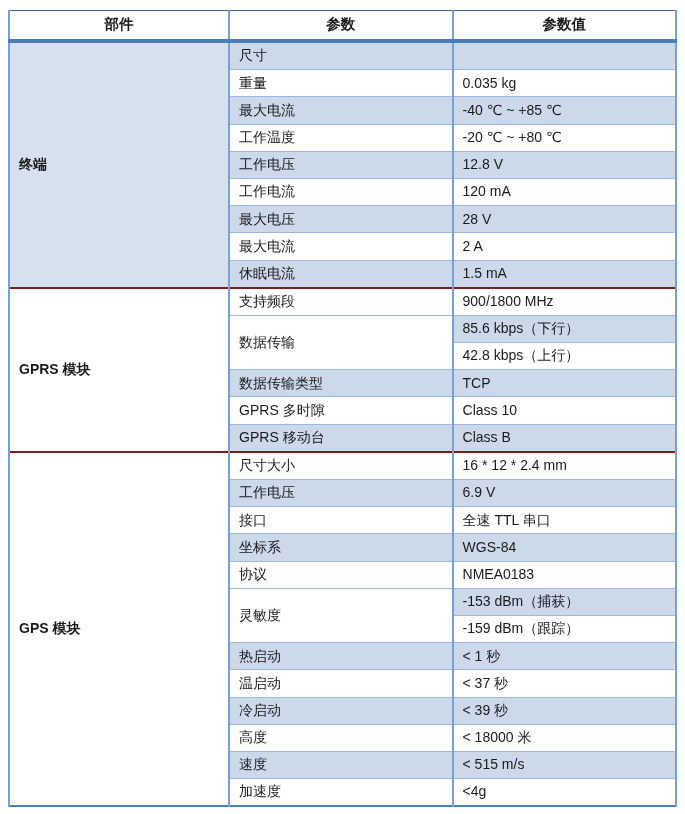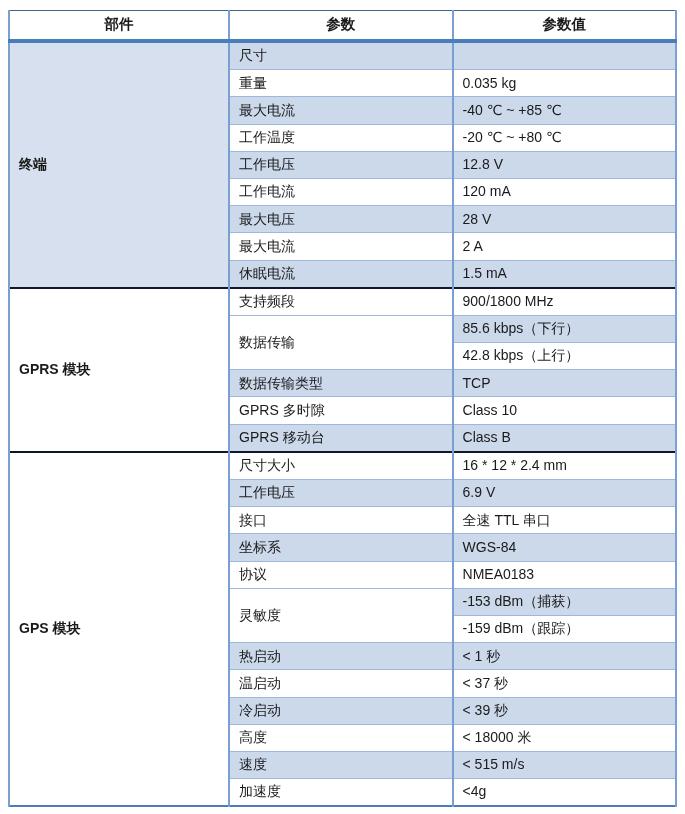--- a/index.html
+++ b/index.html
@@ -48,21 +48,21 @@
   }
   tbody td { height: 26.2px; }
   td.comp {
     background: #ffffff;
     font-weight: bold;
     text-align: left;
   }
   td.comp-shaded { background: #d7e0ee; }
   td.s { background: #ccd9eb; }
   td.w { background: #ffffff; }
-  tr.sec-start td { border-top: 2px solid #0f172a; }
+  tr.sec-start td { border-top: 2px solid #7f1d1d; }
   td.p, td.v { text-align: left; }
 </style>
 </head>
 <body>
 
 <div class="page">
 <table class="spec">
   <colgroup>
         <col class="c1">
         <col class="c2">

